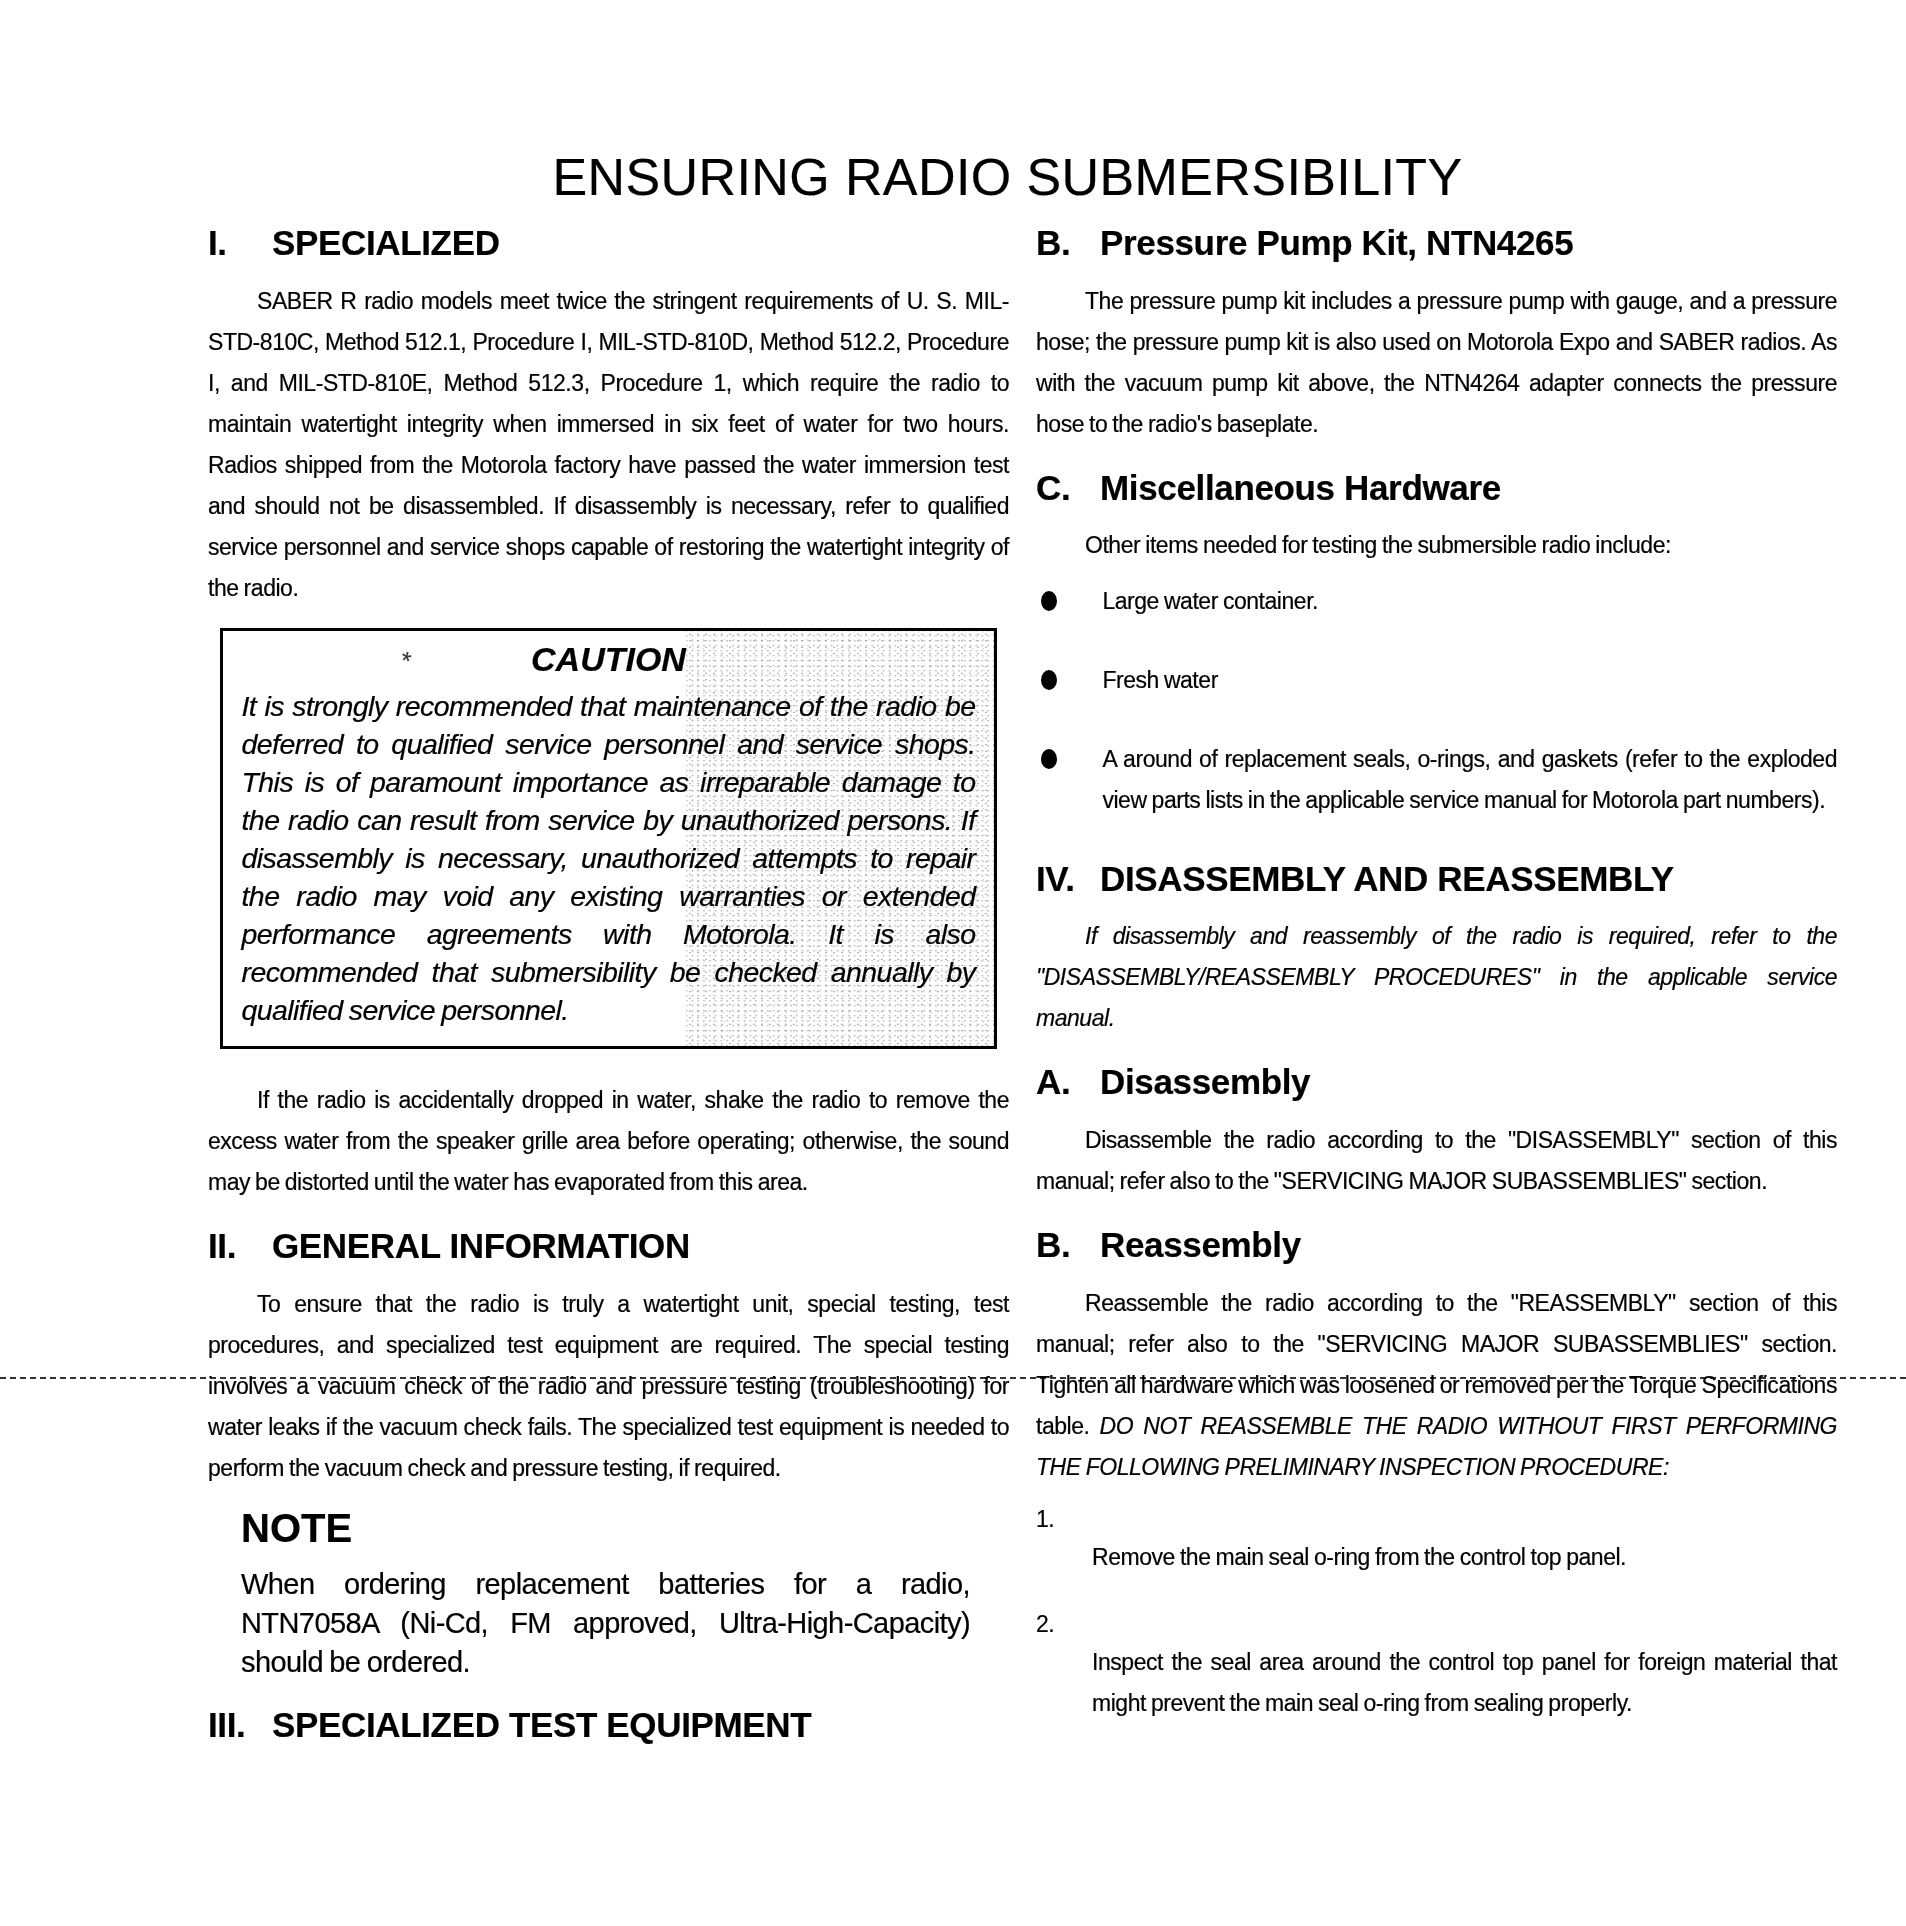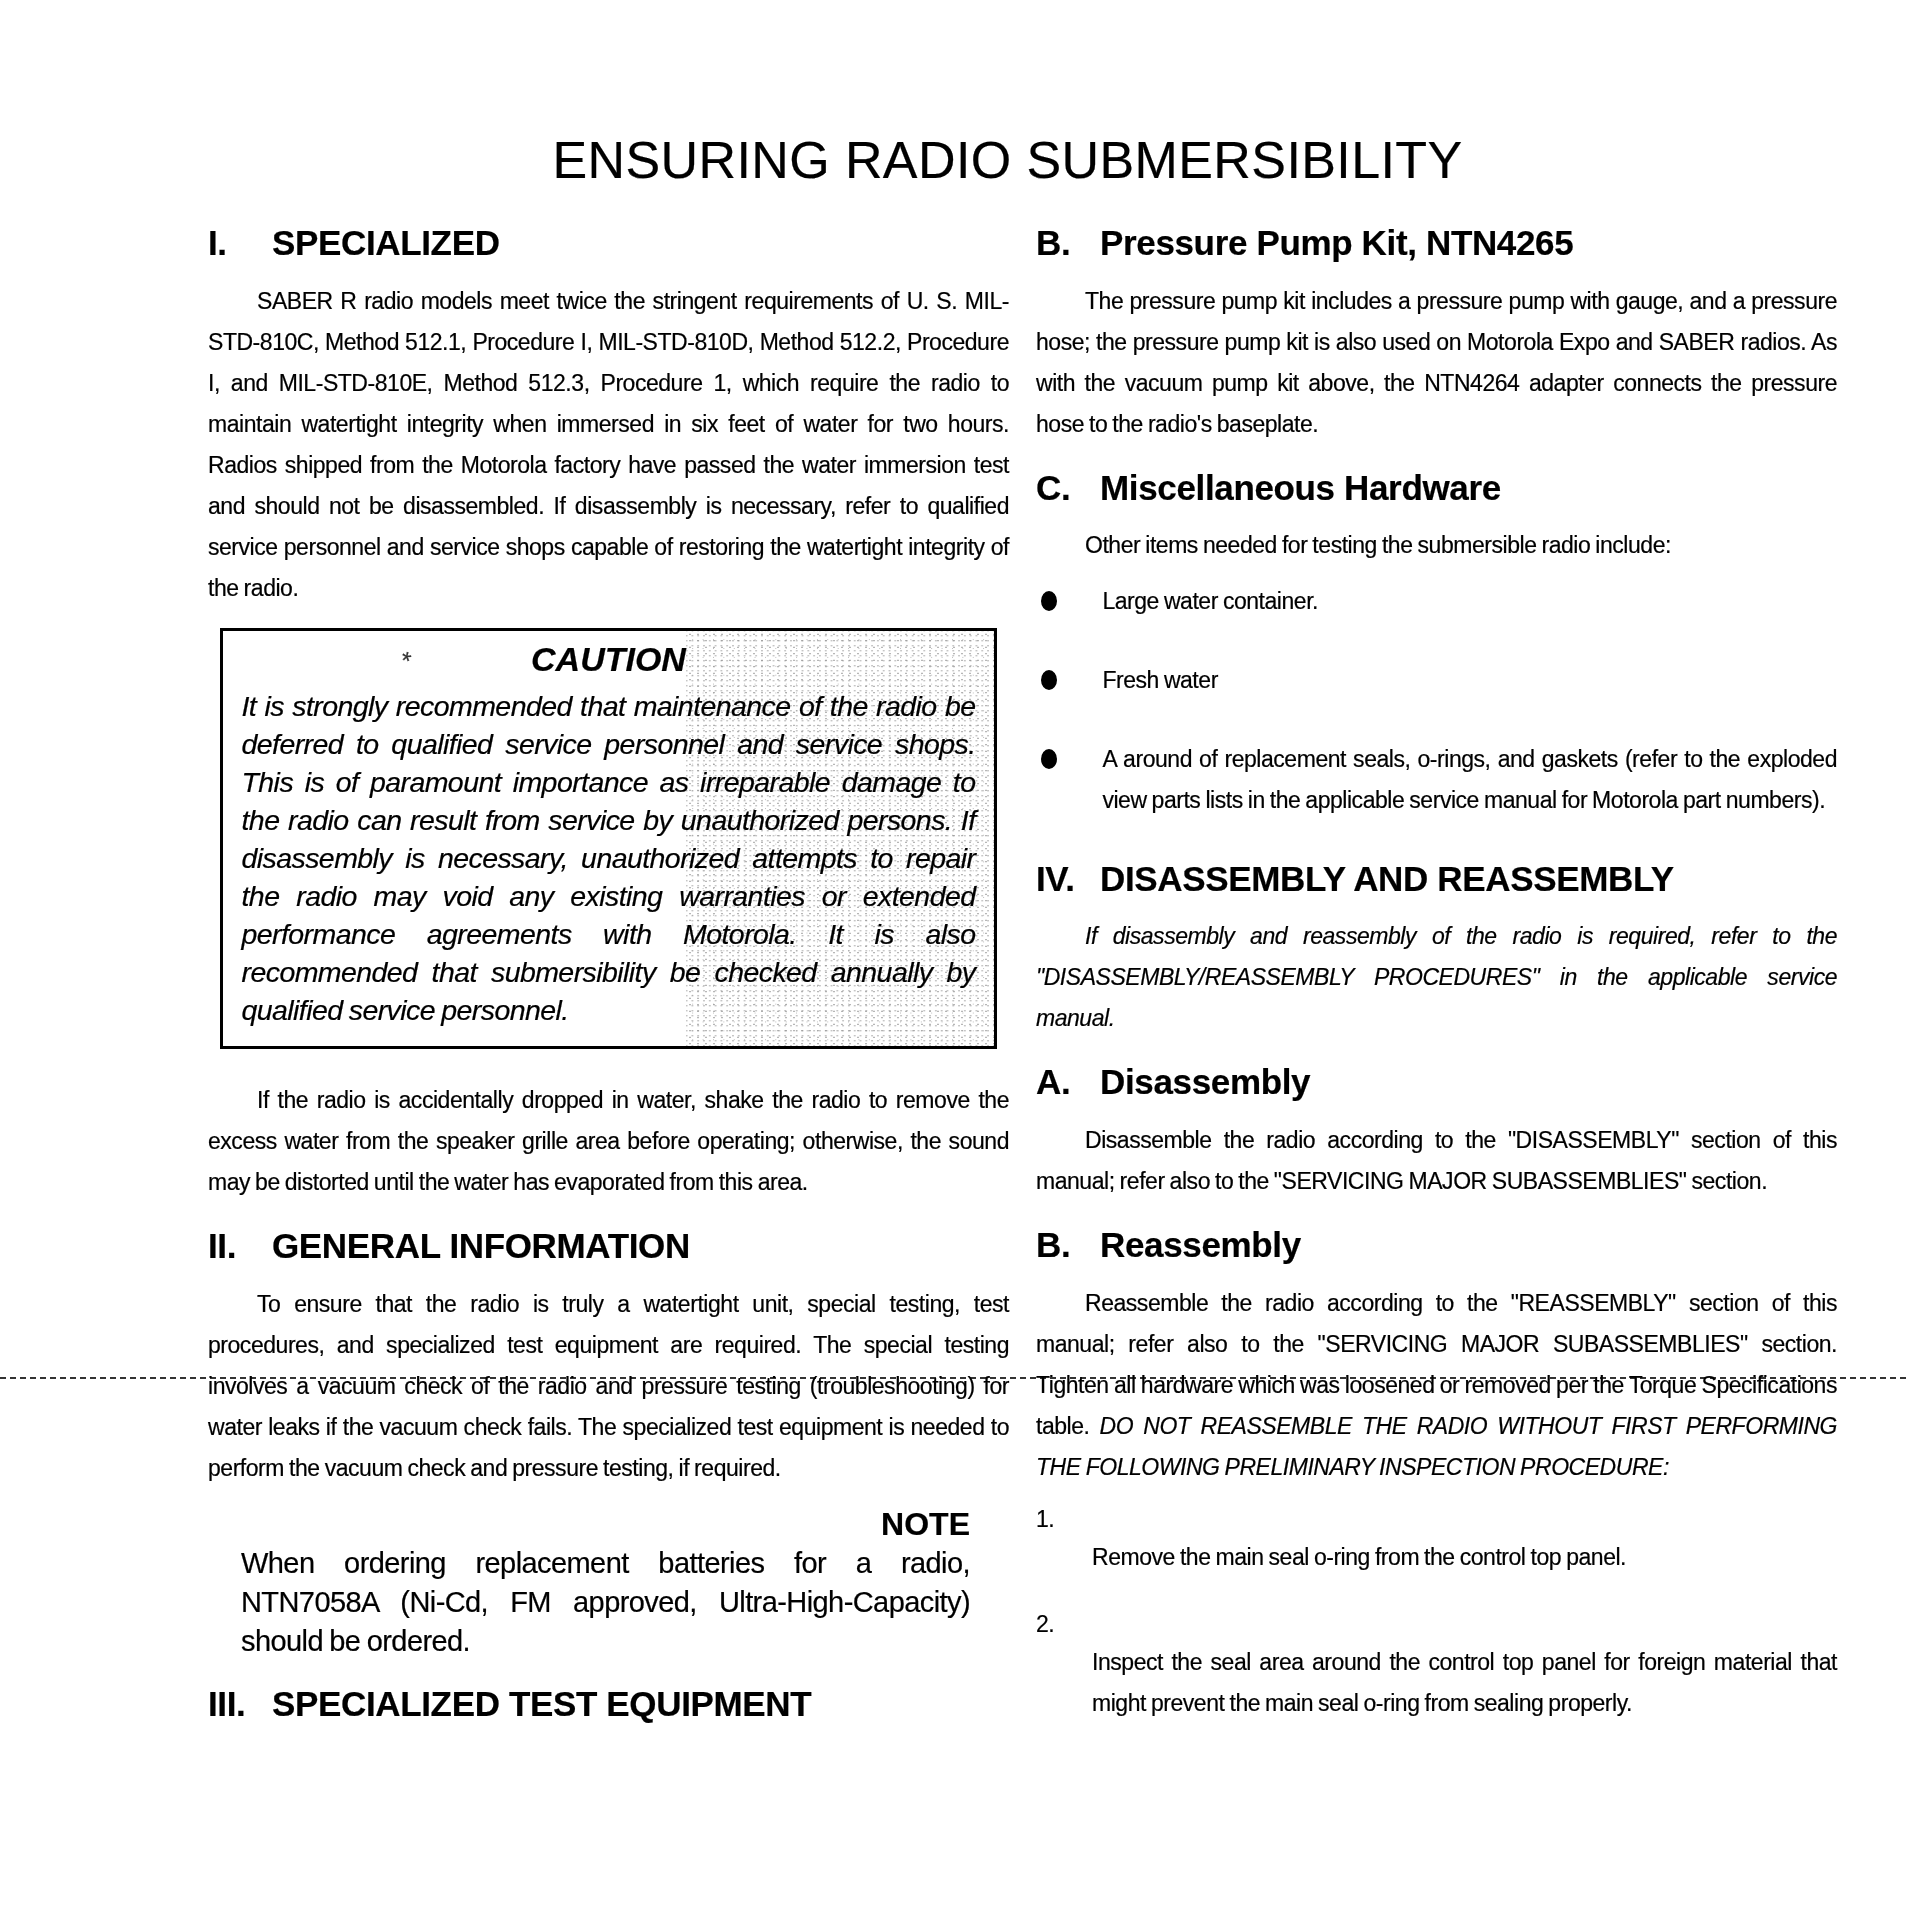--- a/index.html
+++ b/index.html
@@ -3,21 +3,21 @@
 <meta charset="utf-8">
 <style>
   html,body{margin:0;padding:0;background:#ffffff;}
   body{
     width:1906px;height:2556px;position:relative;overflow:hidden;
     font-family:"Liberation Sans", sans-serif;color:#000;
     -webkit-text-stroke:0.2px #000;
   }
   .page{position:absolute;inset:0;background:#fff;}
   .title{
-    position:absolute;top:95px;left:181px;width:1653px;
+    position:absolute;top:112px;left:181px;width:1653px;
     text-align:center;font-size:52px;font-weight:400;letter-spacing:0.4px;
     white-space:nowrap;
   }
   .columns{
     position:absolute;top:223px;left:208px;width:1630px;
     display:flex;gap:27px;align-items:flex-start;
   }
   .col{width:801px;flex:none;}
   .heading{
     display:flex;font-size:35px;font-weight:700;letter-spacing:-0.01em;
@@ -49,21 +49,21 @@
   .caution1::after{ 
     content:"";position:absolute;top:0;right:0;bottom:0;width:40%;
     background:
       radial-gradient(rgba(0,0,0,.85) 0.9px, transparent 1px) 0 0/8px 6.5px,
       radial-gradient(rgba(0,0,0,.7) 0.7px, transparent 0.8px) 3.5px 2.3px/5.8px 5px,
       radial-gradient(rgba(0,0,0,.6) 0.6px, transparent 0.7px) 1.5px 4.2px/10.4px 8.9px;
     opacity:.45;pointer-events:none;
   }
   
   .note{margin:17.3px 39px 21px 33px;}
-  .note-title{text-align:right;font-size:32px;font-weight:700;margin-bottom:1px;}
+  .note-title{text-align:left;font-size:40px;font-weight:700;margin-bottom:14px;}
   .note-body{
     font-size:29px;line-height:39px;text-align:justify;
     letter-spacing:-0.02em;word-spacing:-0.04em;margin:0;
   }
   
   .bullets{list-style:none;margin:15.4px 0 0;padding:0;}
   .bullets li{display:flex;margin-bottom:27px;gap:8px;}
   .dot{width:16px;height:20px;border-radius:50%;background:#000;margin:10px 0 0 5.4px;flex:none;}
   .btext{margin-left:37px;flex:1;}
   

